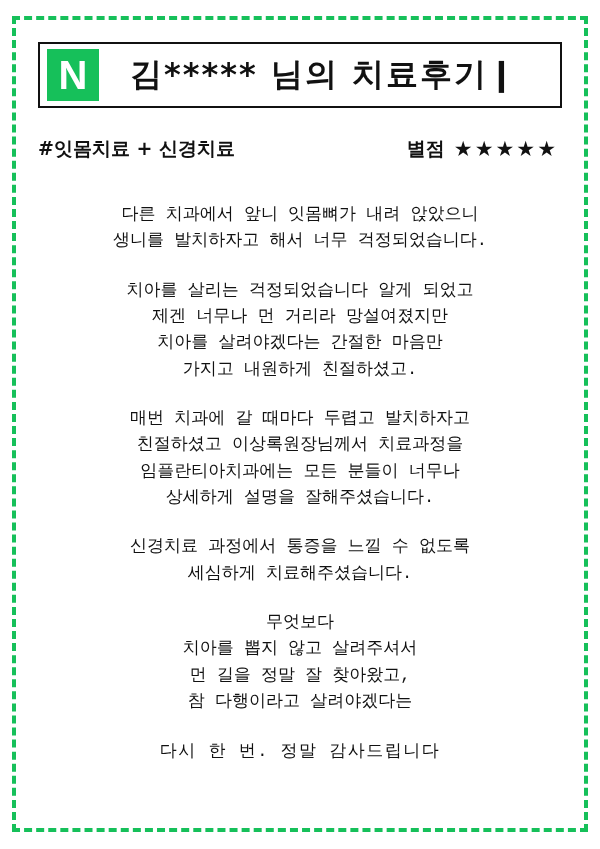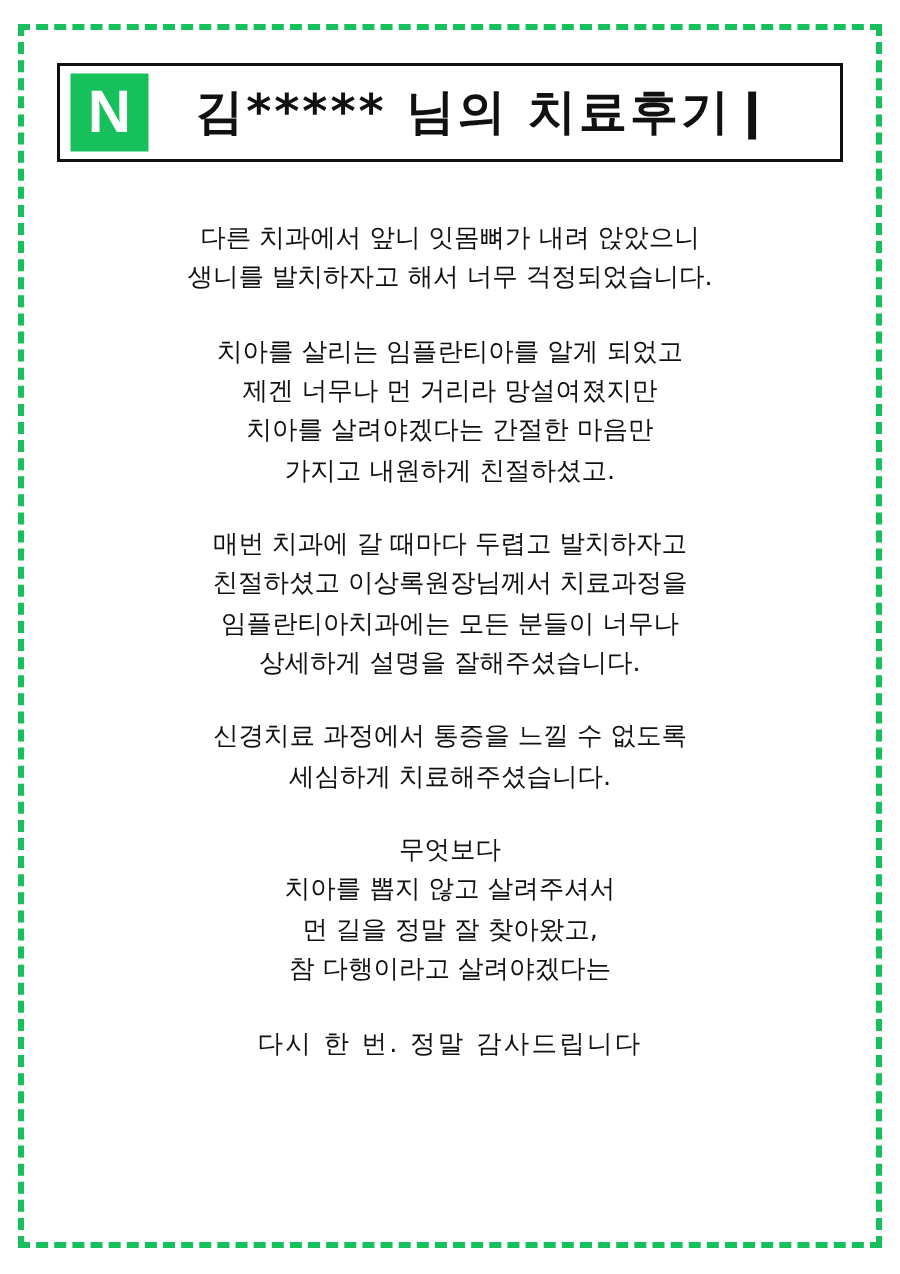--- a/index.html
+++ b/index.html
@@ -124,46 +124,54 @@
 
   .para {
     margin: 0 0 23px 0;
   }
   .para:last-child {
     margin-bottom: 12px;
   }
   .line {
     display: block;
     white-space: nowrap;
+    font-family: Liberation Mono, monospace;
   }
   .spaced {
     letter-spacing: 1.5px;
   }
 </style>
 </head>
 <body>
 
 <div class="card">
   <div class="inner">
 
     <div class="header">
       <div class="naver-logo">N</div>
       <div class="header-title">
         <span>김***** 님의 치료후기</span><span class="caret">❙</span>
       </div>
     </div>
 
+    <div class="meta-row">
+      <div class="hashtag">#잇몸치료 + 신경치료</div>
+      <div class="rating-wrap">
+        <span class="rating-label">별점</span>
+        <span class="stars">★★★★★</span>
+      </div>
+    </div>
 
     <div class="body">
       <p class="para">
         <span class="line">다른 치과에서 앞니 잇몸뼈가 내려 앉았으니</span>
         <span class="line">생니를 발치하자고 해서 너무 걱정되었습니다.</span>
       </p>
       <p class="para">
-        <span class="line">치아를 살리는 임플란티아를 알게 되었고</span>
+        <span class="line">치아를 살리는 걱정되었습니다 알게 되었고</span>
         <span class="line">제겐 너무나 먼 거리라 망설여졌지만</span>
         <span class="line">치아를 살려야겠다는 간절한 마음만</span>
         <span class="line">가지고 내원하게 친절하셨고.</span>
       </p>
       <p class="para">
         <span class="line">매번 치과에 갈 때마다 두렵고 발치하자고</span>
         <span class="line">친절하셨고 이상록원장님께서 치료과정을</span>
         <span class="line">임플란티아치과에는 모든 분들이 너무나</span>
         <span class="line">상세하게 설명을 잘해주셨습니다.</span>
       </p>

